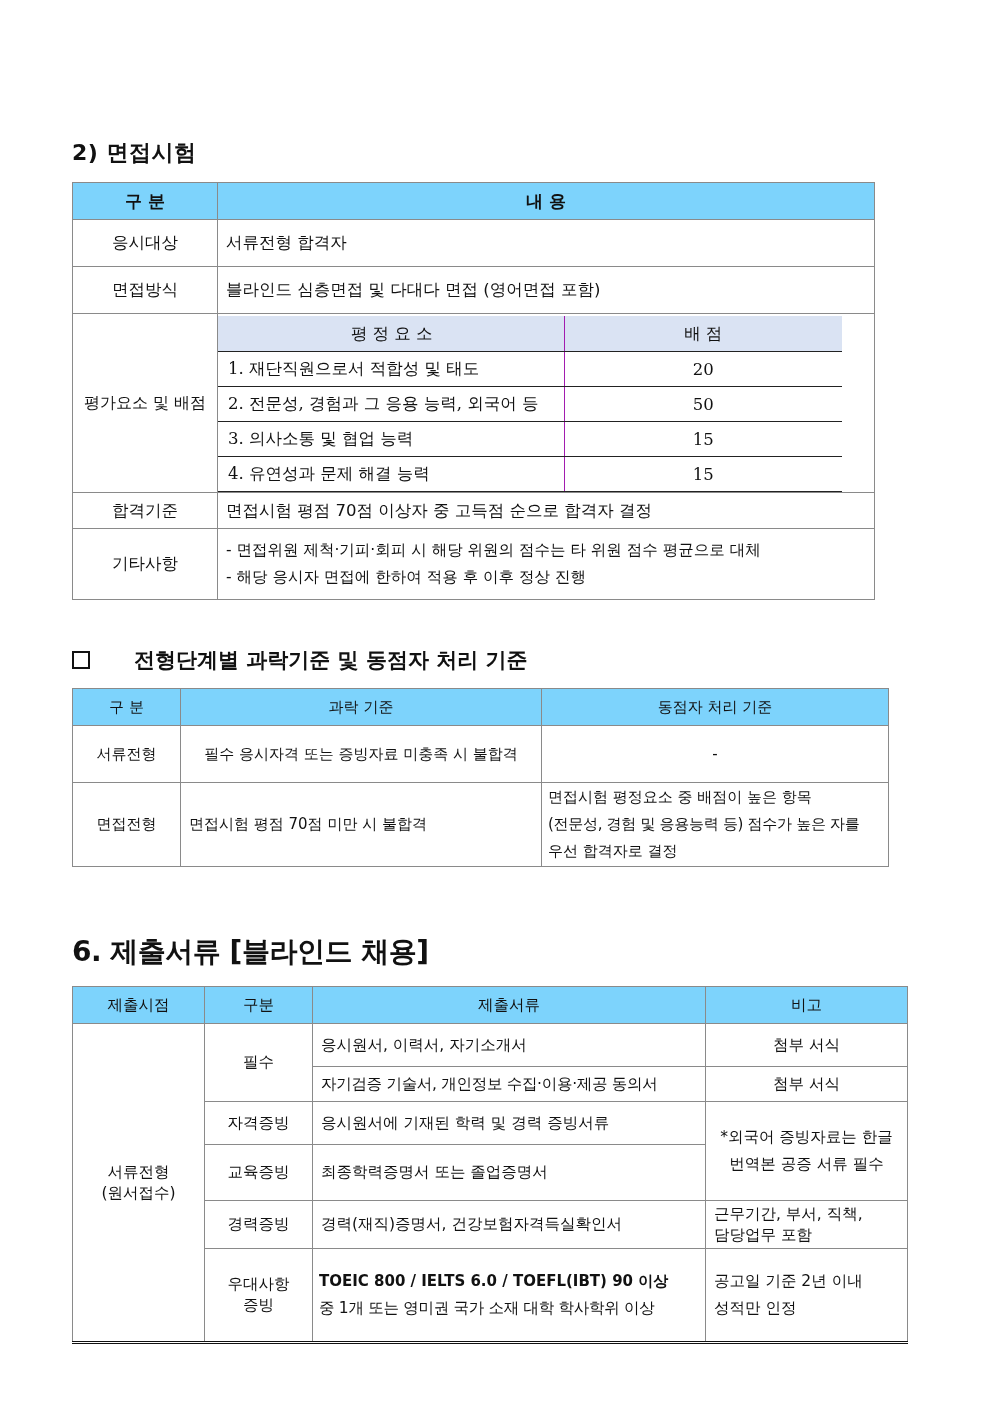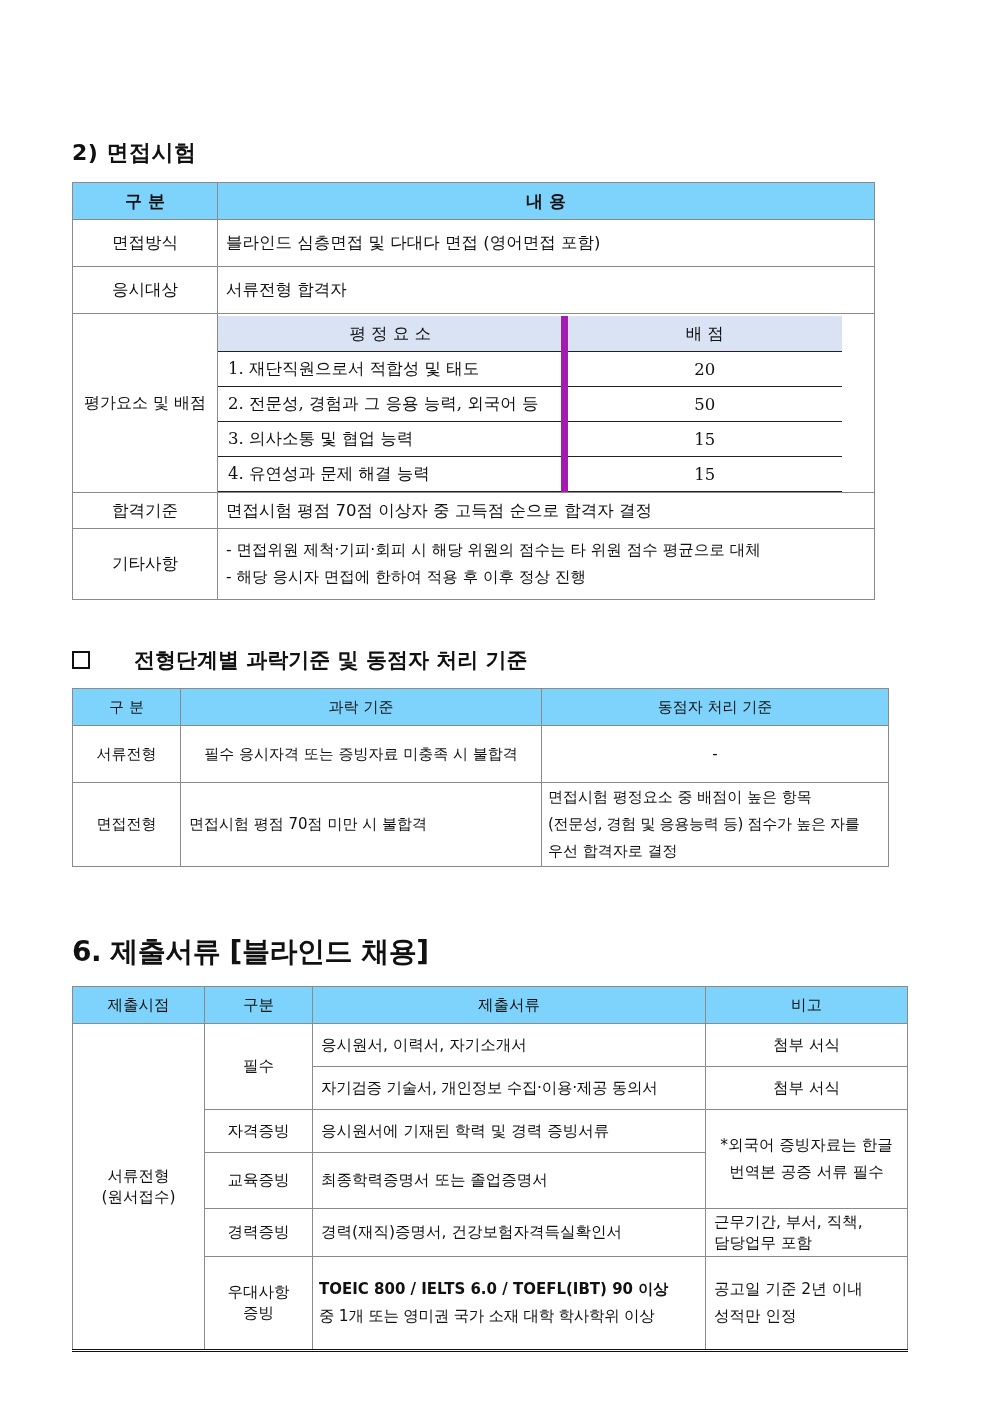--- a/index.html
+++ b/index.html
@@ -13,21 +13,21 @@
   td, th { border: 1px solid #8a8a8a; font-weight: normal; font-size: 16px; padding: 0 8px; vertical-align: middle; }
   .hdr { background: #7dd3fc; text-align: center; }
   .c { text-align: center; }
   .bold { font-weight: bold; }
   
   #t1 { left: 72px; top: 134px; width: 803px; }
   #t1 .hdr { height: 36px; font-weight: bold; font-size: 17px; }
   #t1 td { font-size: 16.5px; }
   .inner { border-collapse: collapse; width: 100%; position: static; table-layout: fixed; }
   .inner td { border: none; border-bottom: 1px solid #222; height: 34px; font-size: 15px; font-family: "DejaVu Serif", serif; }
-  .inner td.l { border-right: 7px solid #a21caf; padding-left: 10px; }
+  .inner td.l { border-right: 1px solid #a21caf; padding-left: 10px; }
   .inner .ih td { background: #dae3f3; height: 35px; text-align: center; font-family: "DejaVu Sans", sans-serif; }
   .nopad { padding: 0 !important; vertical-align: top !important; }
   
   #t2 { left: 72px; top: 640px; width: 817px; }
   #t2 td { font-size: 15px; }
   
   #t3 { left: 72px; top: 938px; width: 836px; border-bottom: 3px double #111; }
   #t3 td { font-size: 15.5px; }
   .ml { line-height: 27px; }
 </style>
@@ -42,26 +42,26 @@
     <colgroup>
         <col style="width:145px">
         <col>
       </colgroup>
     <tbody>
         <tr>
       <td class="hdr">구 분</td>
       <td class="hdr">내 용</td>
     </tr>
     <tr style="height:47px">
+      <td class="c">응시대상</td>
+      <td>서류전형 합격자</td>
+    </tr>
+    <tr style="height:47px">
       <td class="c">면접방식</td>
       <td>블라인드 심층면접 및 다대다 면접 (영어면접 포함)</td>
-    </tr>
-    <tr style="height:47px">
-      <td class="c">응시대상</td>
-      <td>서류전형 합격자</td>
     </tr>
     <tr>
       <td class="c" style="padding:0 2px;font-size:16px;">평가요소 및 배점</td>
       <td class="nopad">
         <table class="inner" style="width:624px;margin-top:2px;">
           <colgroup>
                 <col style="width:346px">
                 <col>
               </colgroup>
           <tbody>
@@ -155,21 +155,21 @@
     </tr>
     <tr style="height:43px">
       <td class="c" rowspan="7">
         <div>서류전형</div>
         <div>(원서접수)</div>
       </td>
       <td class="c" rowspan="2">필수</td>
       <td>응시원서, 이력서, 자기소개서</td>
       <td class="c">첨부 서식</td>
     </tr>
-    <tr style="height:43px">
+    <tr style="height:35px">
       <td style="white-space:nowrap;letter-spacing:-0.3px;">자기검증 기술서, 개인정보 수집·이용·제공 동의서</td>
       <td class="c">첨부 서식</td>
     </tr>
     <tr style="height:43px">
       <td class="c">자격증빙</td>
       <td>응시원서에 기재된 학력 및 경력 증빙서류</td>
       <td class="c ml" rowspan="2" style="padding:0 4px;">
         <div>*외국어 증빙자료는 한글</div>
         <div>번역본 공증 서류 필수</div>
       </td>

